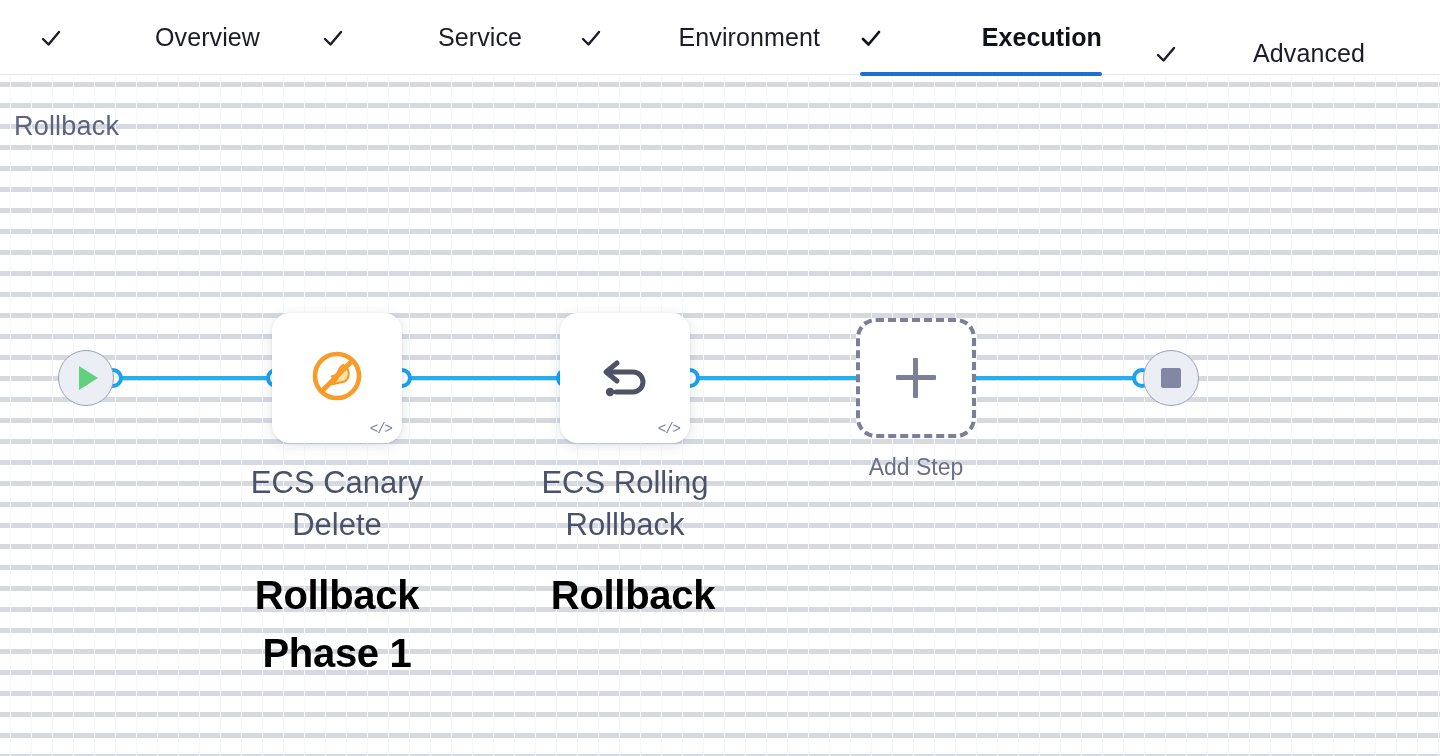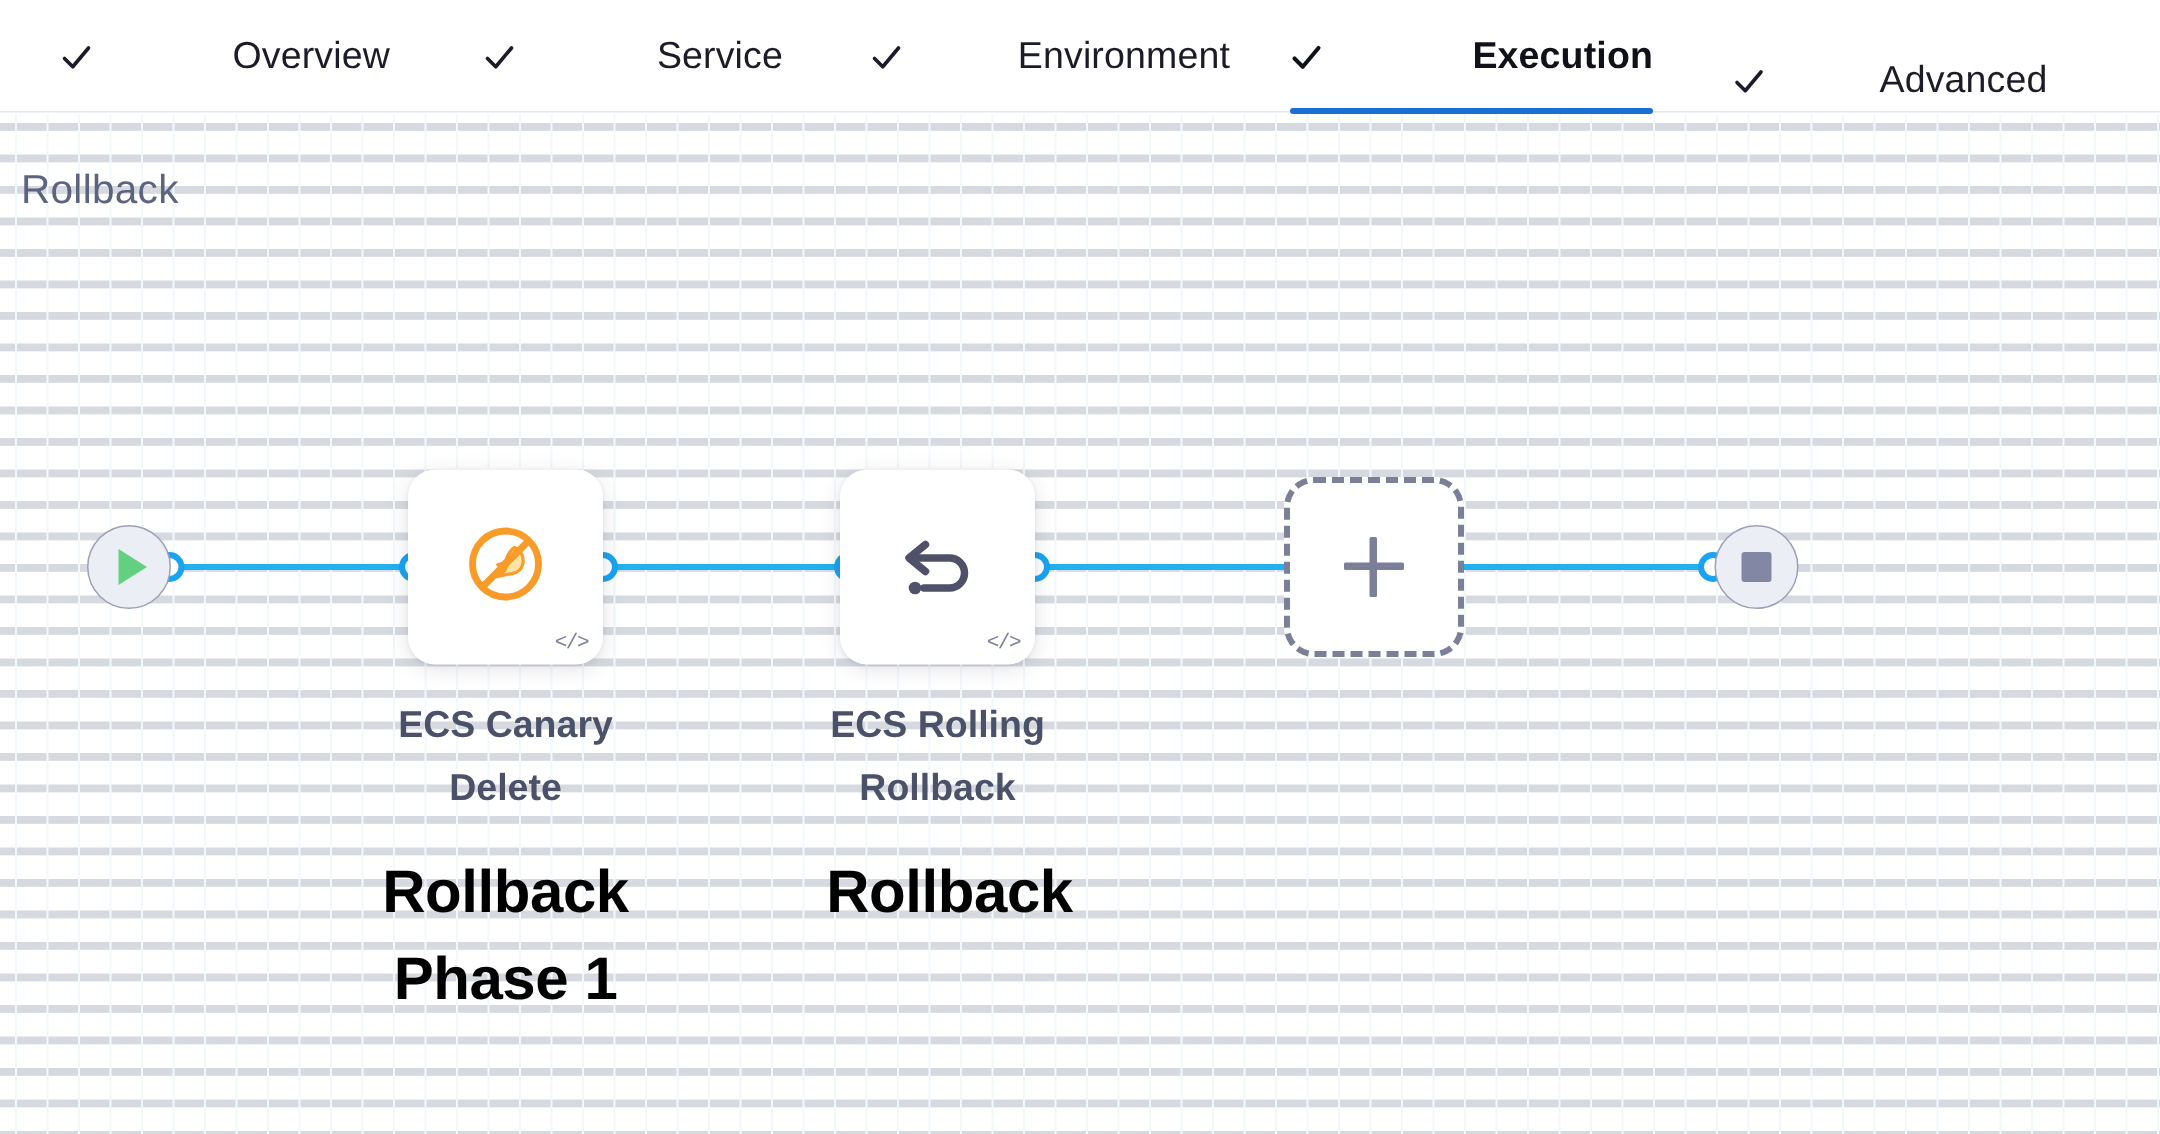--- a/index.html
+++ b/index.html
@@ -177,24 +177,24 @@
     font-size: 14px;
     font-family: "Liberation Mono", monospace;
     letter-spacing: -1px;
     line-height: 1;
   }
   .node-label {
     position: absolute;
     top: 386px;
     width: 200px;
     text-align: center;
-    font-size: 25px;
+    font-size: 31px;
     line-height: 42px;
     color: #4a5169;
-    font-weight: 700;
+    font-weight: 400;
     pointer-events: none;
   }
   .phase-label {
     position: absolute;
     top: 490px;
     width: 260px;
     text-align: center;
     font-size: 40px;
     line-height: 58px;
     color: #000000;
@@ -356,19 +356,20 @@
       <div>ECS Rolling</div>
       <div>Rollback</div>
     </div>
     <div class="phase-label" style="left:503px;">
       <div>Rollback</div>
     </div>
 
     <div class="addstep" style="left:856px;">
       <span class="plus"></span>
     </div>
+    <div class="addstep-label" style="left:806px;">Add Step</div>
 
     <div class="terminal" style="left:1143px;">
       <span class="stop-sq"></span>
     </div>
 
   </div>
 </div>
 
 </body></html>

